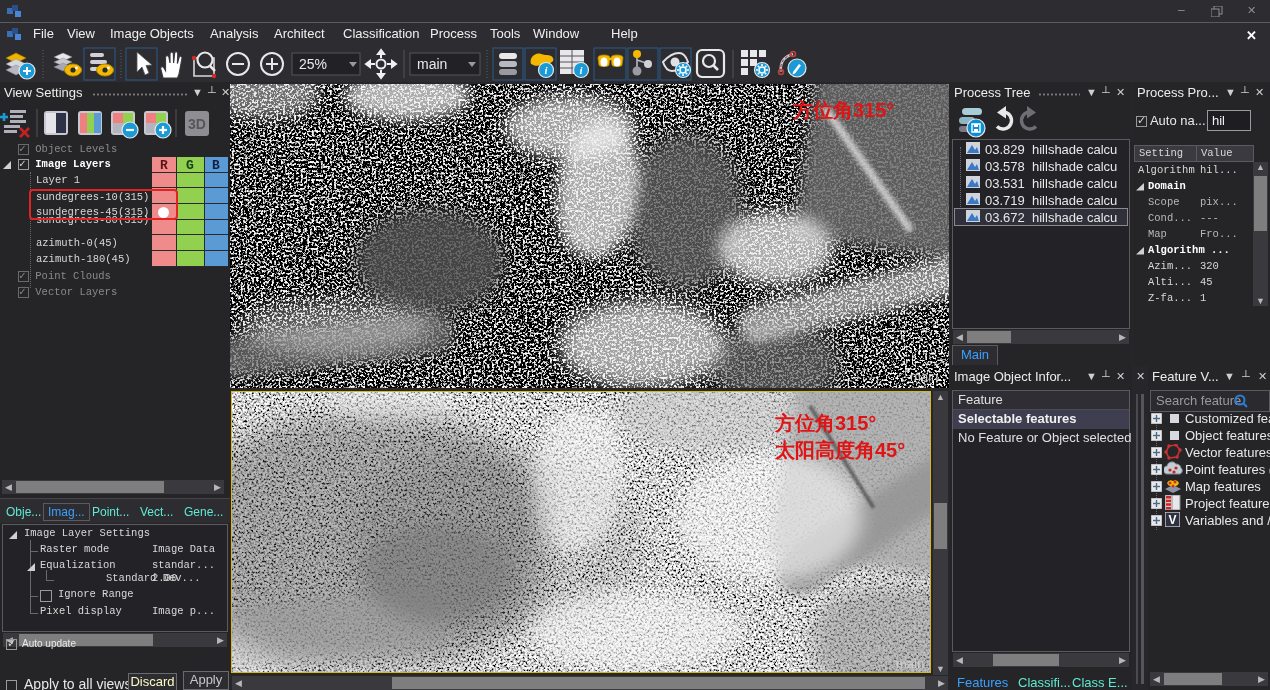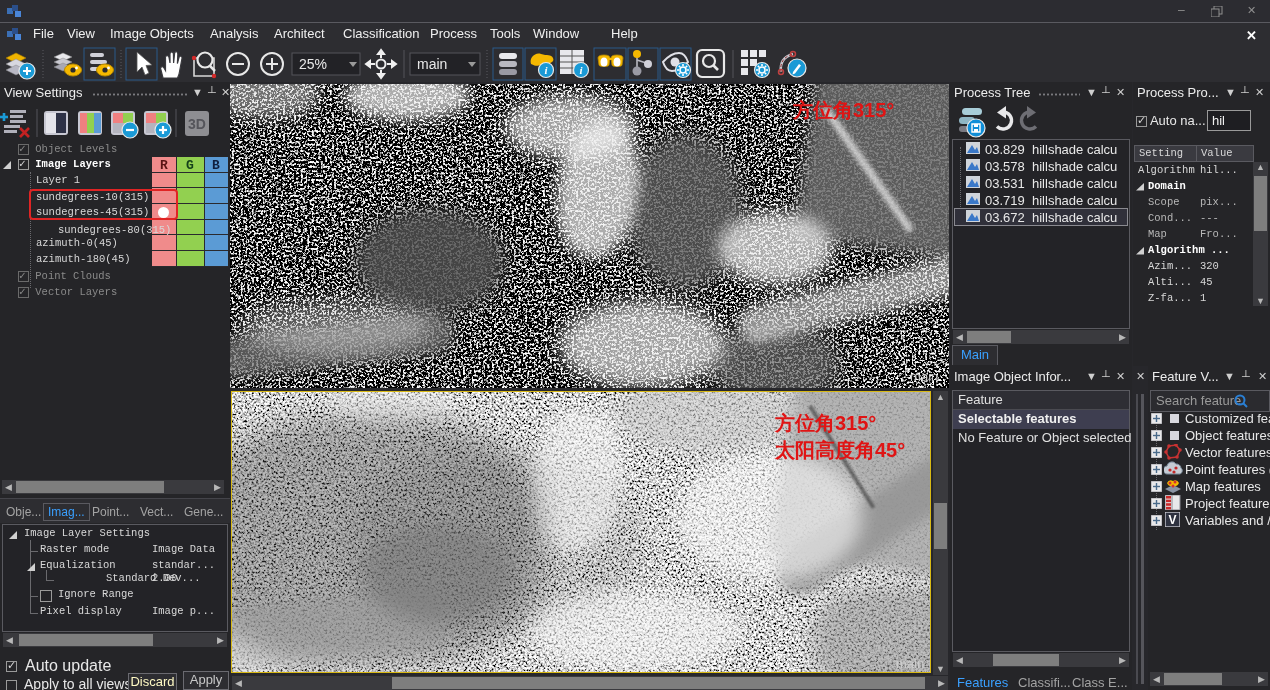--- a/index.html
+++ b/index.html
@@ -23,21 +23,21 @@
 .dim { color:#8a8a8a; }
 .cb { display:inline-block; width:11px; height:11px; border:1px solid #9a9a9a; background:transparent; position:relative; vertical-align:middle; }
 .cb.checked:after { content:"✓"; position:absolute; left:0px; top:-3px; font-size:11px; color:#d8d8d8; }
 .cb.dimmed { border-color:#6a6a6a; }
 .cb.dimmed:after { color:#8a8a8a; }
 .hscroll { position:absolute; height:14px; background:#3a3a3e; }
 .hscroll .arrow { position:absolute; top:2px; color:#b8b8b8; font-size:9px; }
 .hscroll .thumb { position:absolute; top:1px; height:12px; background:#7e7e7e; }
 .vscroll { position:absolute; width:15px; background:#3a3a3e; }
 .vscroll .thumb { position:absolute; left:1px; width:13px; background:#7e7e7e; }
-.tab { position:absolute; font-size:12px; color:#a3a3a3; }
+.tab { position:absolute; font-size:12px; color:#5eead4; }
 .tab.active { color:#3aa0ff; }
 </style>
 </head>
 <body>
 <div id="stage">
 
   <div class="abs" id="titlebar"></div>
   <div class="abs" style="left:6px;top:3px;width:16px;height:16px;">
     <svg width="16" height="16">
         <rect x="1" y="5" width="6" height="6" fill="#3b6fb5"></rect>
@@ -317,21 +317,21 @@
     <div class="abs" style="left:30px;top:30px;width:1px;height:116px;border-left:1px dotted #6a6a6e;"></div>
 
     <div class="abs tree dim" style="left:18px;top:1px;"><span class="cb checked dimmed"></span>&nbsp;Object Levels</div>
     <svg class="abs" style="left:2px;top:19px;" width="10" height="10">
         <path d="M1 8 L9 8 L9 0 z" fill="#d0d0d0"></path>
       </svg>
     <div class="abs tree" style="left:18px;top:16px;color:#fff;font-weight:bold;"><span class="cb checked"></span>&nbsp;Image Layers</div>
     <div class="abs tree" style="left:36px;top:32px;">Layer 1</div>
     <div class="abs tree" style="left:36px;top:49px;">sundegrees-10(315)</div>
     <div class="abs tree" style="left:36px;top:64px;">sundegrees-45(315)</div>
-    <div class="abs tree" style="left:36px;top:82px;margin-left:22px;">sundegrees-80(315)</div>
+    <div class="abs tree" style="left:36px;top:72px;">sundegrees-80(315)</div>
     <div class="abs tree" style="left:36px;top:95px;">azimuth-0(45)</div>
     <div class="abs tree" style="left:36px;top:111px;">azimuth-180(45)</div>
     <div class="abs tree dim" style="left:18px;top:128px;"><span class="cb checked dimmed"></span>&nbsp;Point Clouds</div>
     <div class="abs tree dim" style="left:18px;top:144px;"><span class="cb checked dimmed"></span>&nbsp;Vector Layers</div>
 
     <div class="abs" style="left:29px;top:47px;width:149px;height:31px;border:2px solid #e02424;border-radius:4px;"></div>
   </div>
 
   <div class="hscroll" style="left:2px;top:480px;width:222px;">
     <span class="arrow" style="left:3px;">◀</span>
@@ -369,21 +369,21 @@
     <div class="abs" style="left:56px;top:64px;">Ignore Range</div>
     <div class="abs" style="left:28px;top:89px;width:8px;border-top:1px solid #6a6a6e;"></div>
     <div class="abs" style="left:38px;top:81px;">Pixel display</div>
       <div class="abs" style="left:150px;top:81px;">Image p...</div>
   </div>
   <div class="hscroll" style="left:3px;top:633px;width:224px;">
     <span class="arrow" style="left:3px;">◀</span>
     <span class="arrow" style="right:3px;">▶</span>
     <div class="thumb" style="left:16px;width:134px;"></div>
   </div>
-  <div class="abs" style="left:6px;top:657px;font-size:16px;"><span class="cb checked"></span>&nbsp; Auto update</div>
+  <div class="abs" style="left:6px;top:638px;font-size:10px;"><span class="cb checked"></span>&nbsp; Auto update</div>
   <div class="abs" style="left:6px;top:676px;font-size:14px;"><span class="cb"></span>&nbsp; Apply to all views</div>
   <div class="abs" style="left:128px;top:673px;width:49px;height:19px;border:1px solid #6a6a70;background:#2d2d31;color:#fef9c3;font-size:13px;text-align:center;">Discard</div>
   <div class="abs" style="left:183px;top:671px;width:46px;height:19px;border:1px solid #6a6a70;background:#2d2d31;color:#c8c8c8;font-size:13px;text-align:center;">Apply</div>
 
   <div class="abs" id="img-top" style="left:230px;top:84px;width:719px;height:304px;background:#1c1c1c;overflow:hidden;">
     <svg class="abs" style="left:0;top:0;" width="719" height="304">
       <filter id="ntop" x="0" y="0" width="100%" height="100%">
         <feTurbulence type="fractalNoise" baseFrequency="0.45" numOctaves="3" seed="11"></feTurbulence>
         <feColorMatrix type="matrix" values="5.5 0 0 0 -2.75  5.5 0 0 0 -2.75  5.5 0 0 0 -2.75  0 0 0 0 1"></feColorMatrix>
       </filter>

